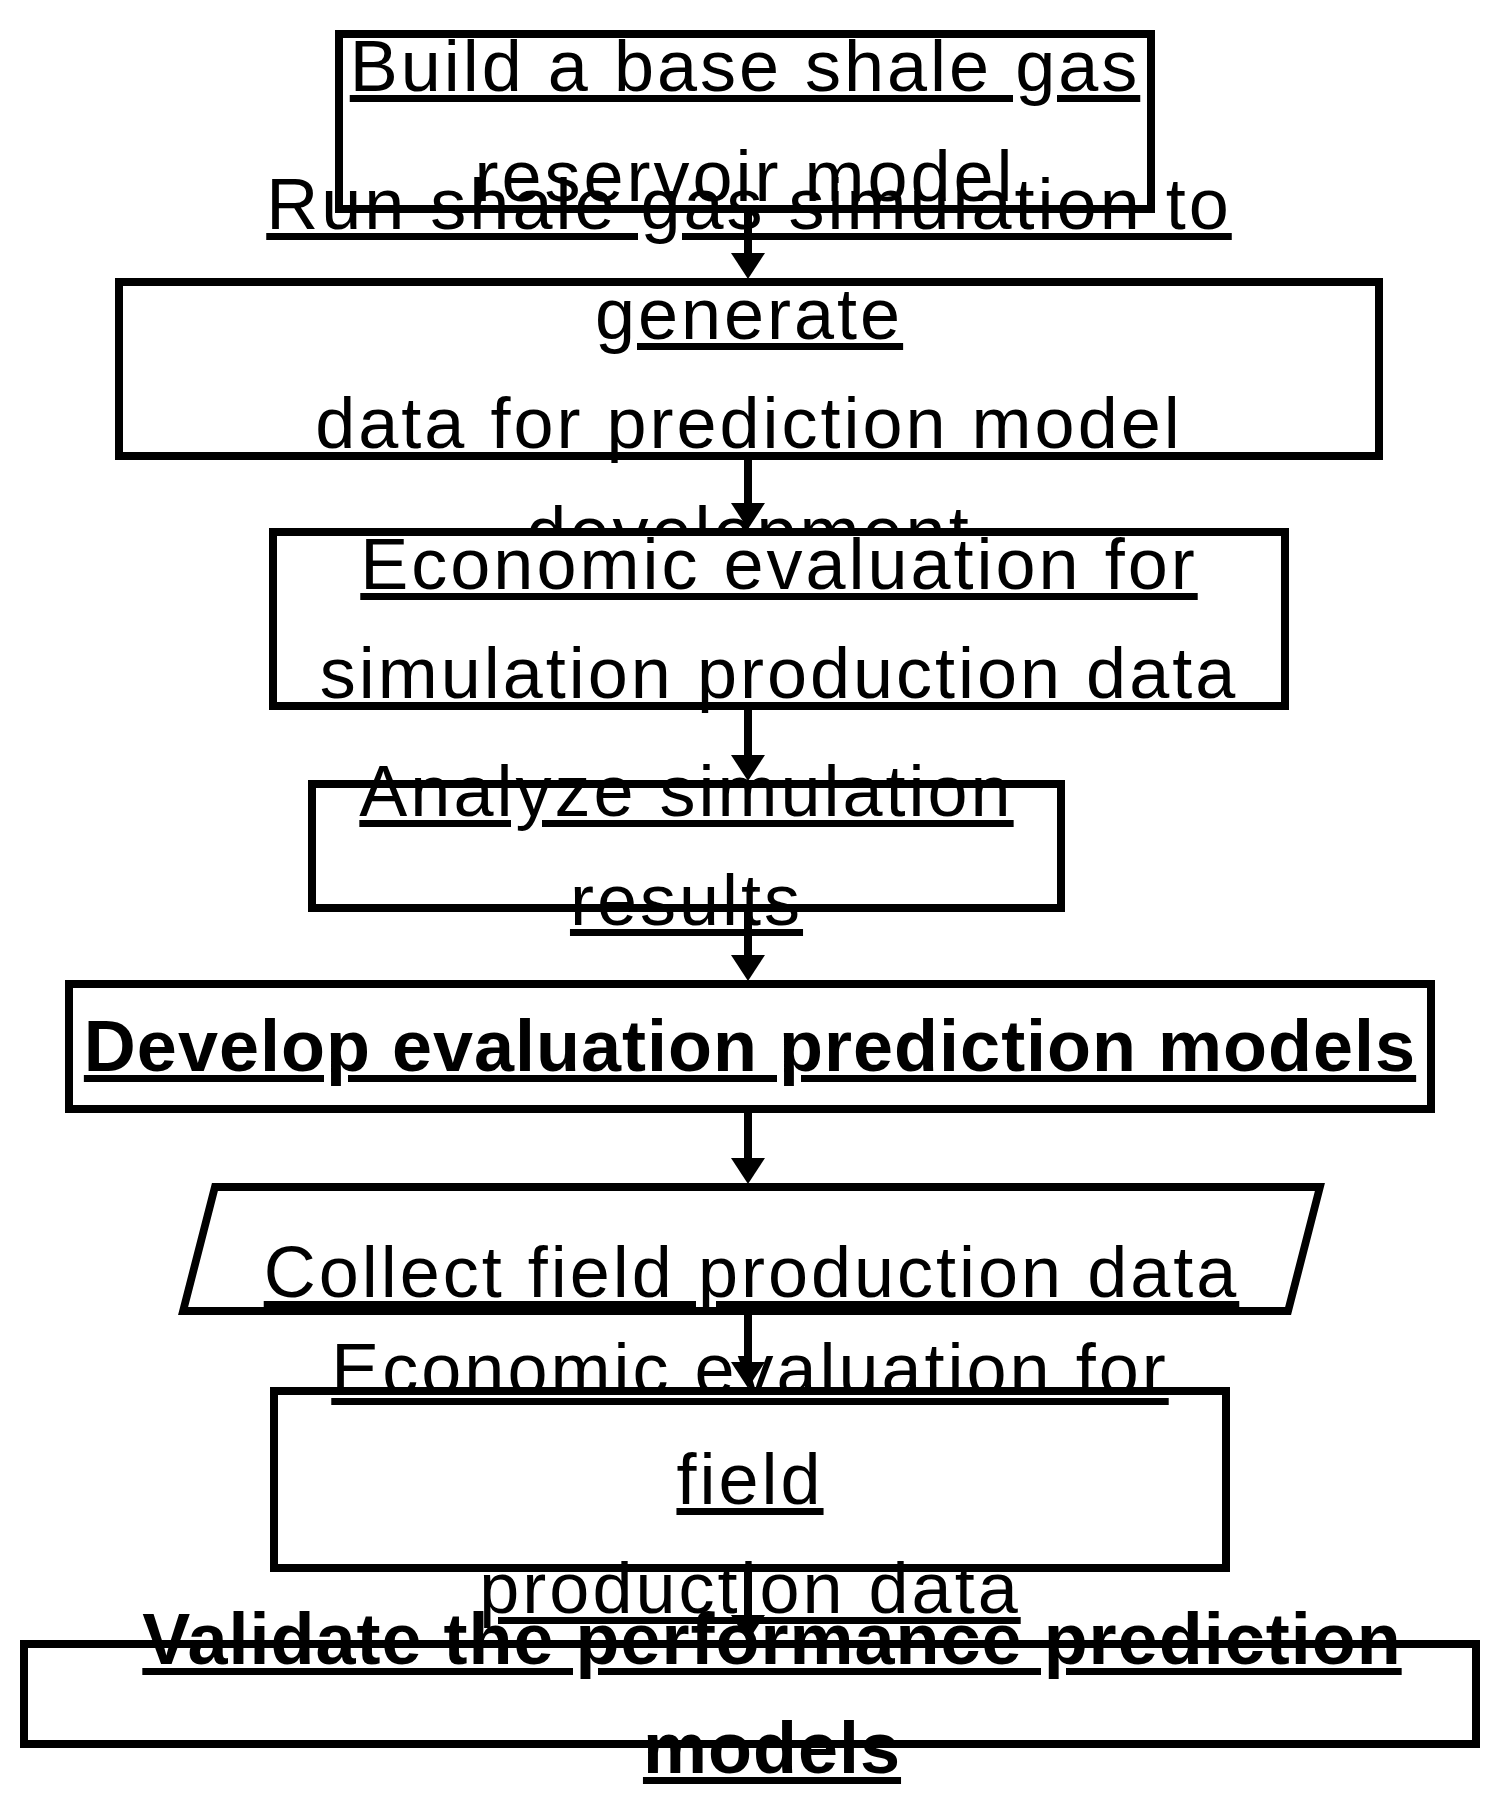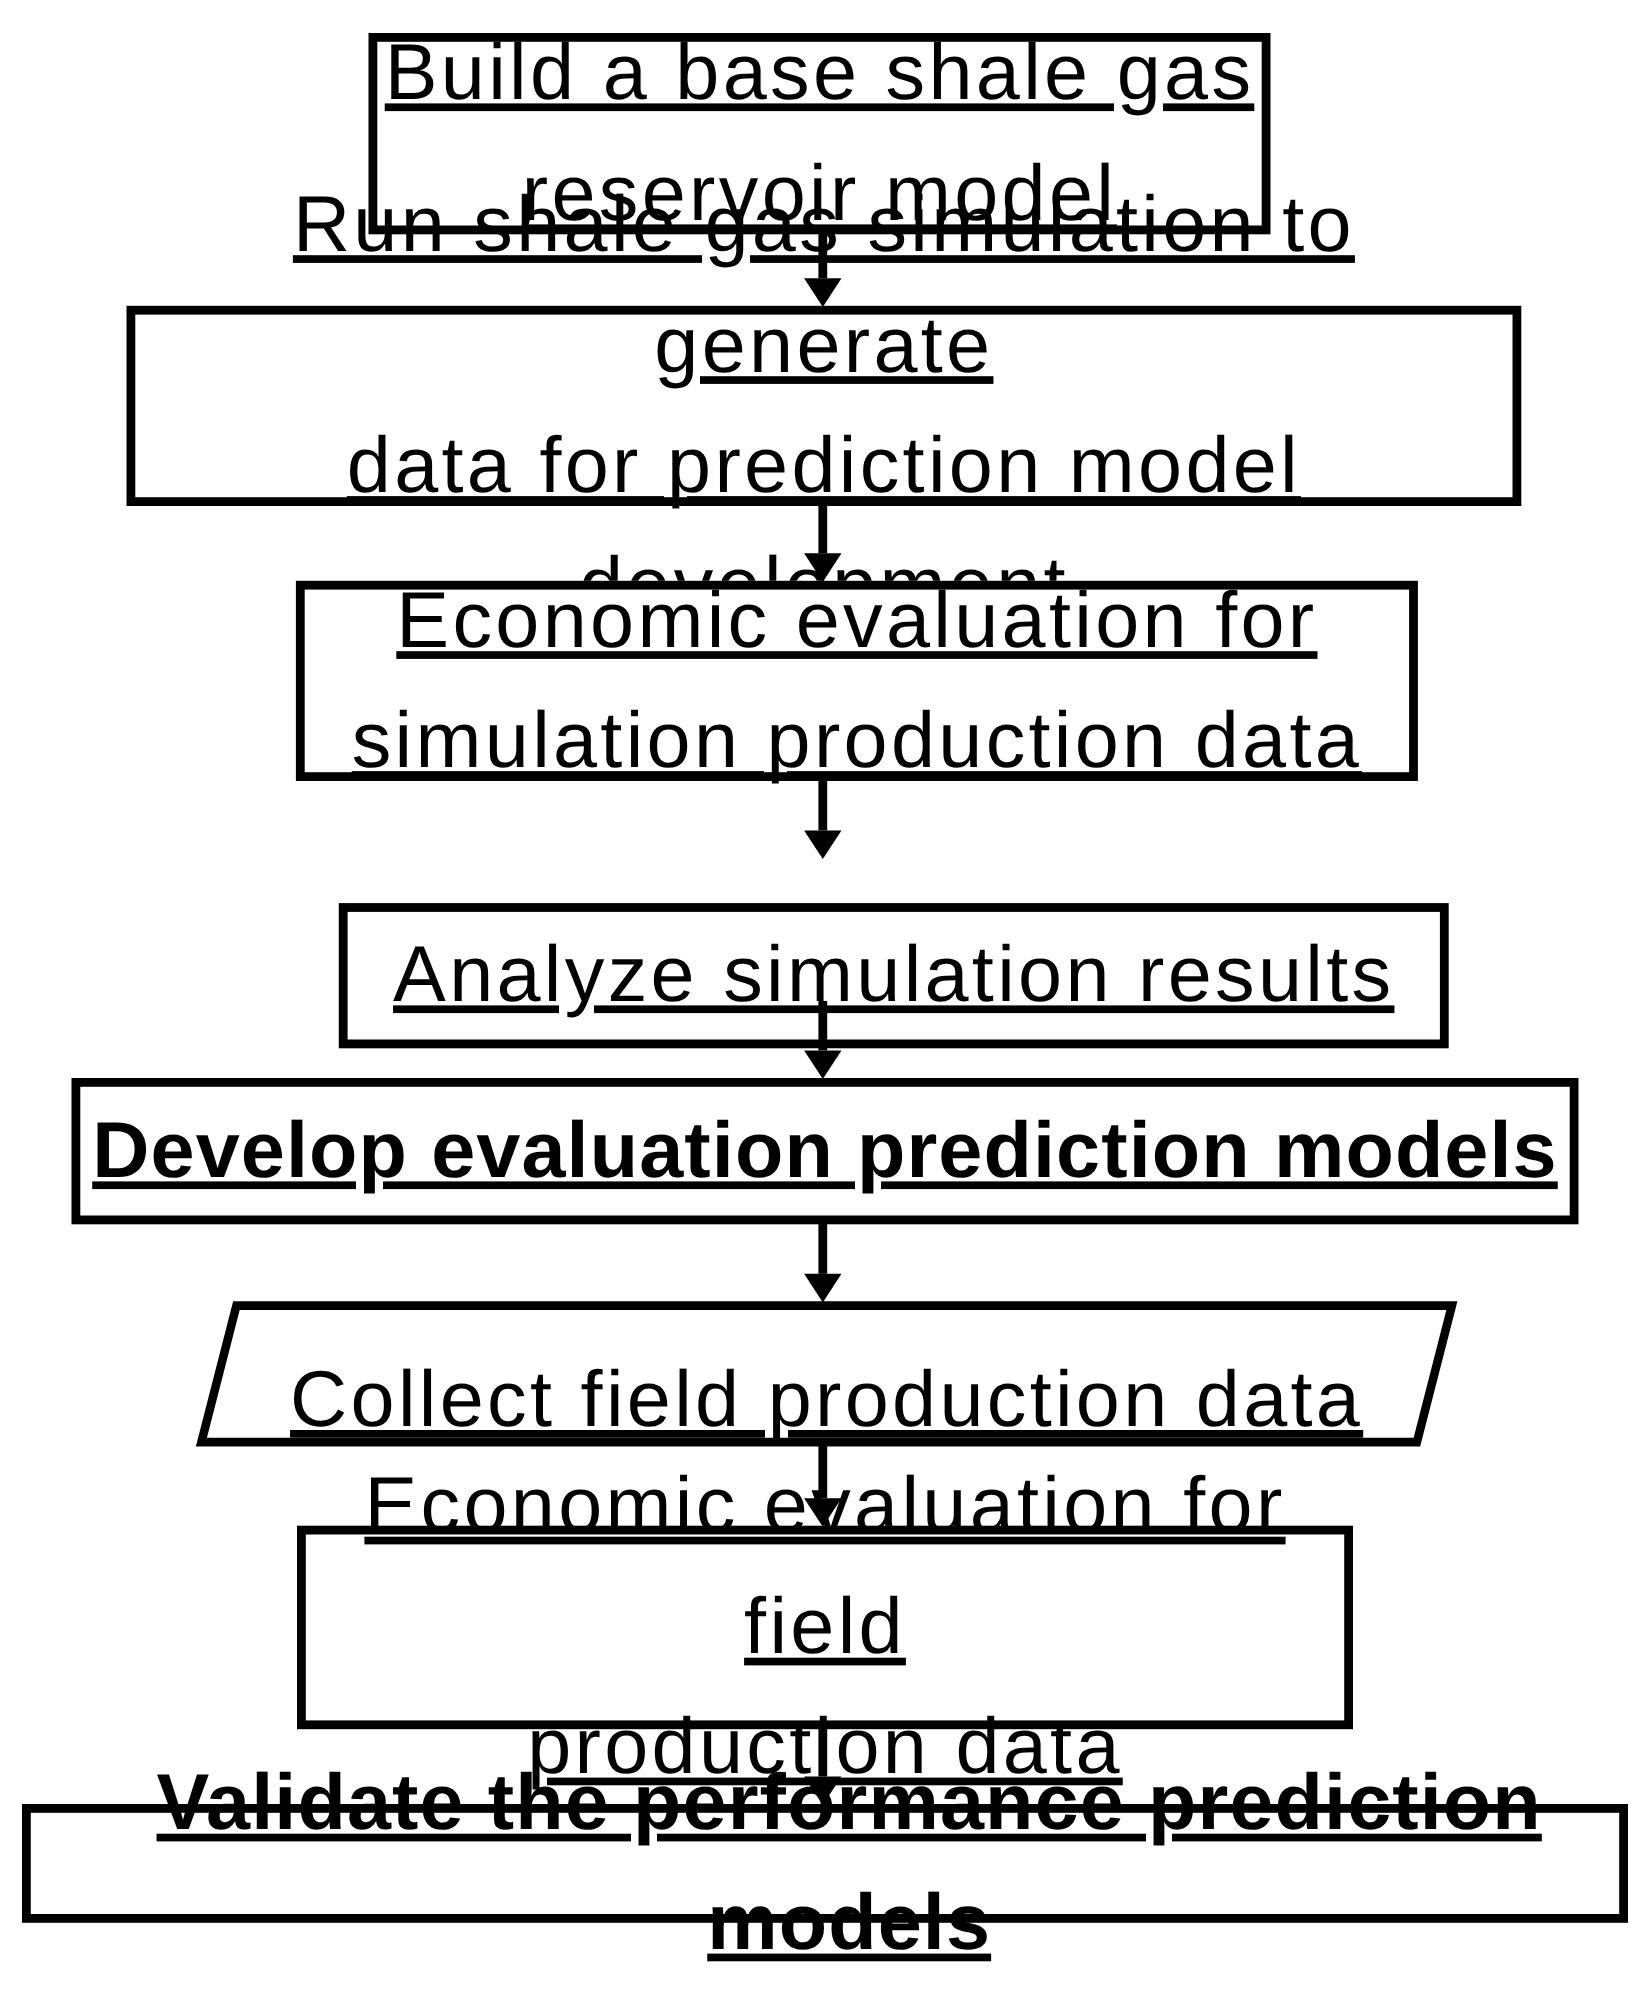--- a/index.html
+++ b/index.html
@@ -35,21 +35,21 @@
     text-decoration: underline;
   }
   .bold .node-text {
     font-weight: bold;
     letter-spacing: 1px;
   }
   
   .n0 { left: 335px; top: 30px;   width: 820px;  height: 183px; }
   .n1 { left: 115px; top: 278px;  width: 1268px; height: 182px; }
   .n2 { left: 269px; top: 528px;  width: 1020px;  height: 182px; }
-  .n3 { left: 308px; top: 780px;  width: 1009px;  height: 132px; margin-top: 41px; }
+  .n3 { left: 308px; top: 780px;  width: 757px;  height: 132px; }
   .n4 { left: 65px;  top: 980px;  width: 1370px; height: 133px; }
   .n6 { left: 270px; top: 1387px; width: 960px;  height: 185px; }
   .n7 { left: 20px;  top: 1640px; width: 1460px; height: 108px; padding-left: 44px; }
   
   .para-shape {
     position: absolute;
     box-sizing: border-box;
     left: 195px; top: 1183px; width: 1113px; height: 132px;
     border: 8px solid #000000;
     background: #ffffff;

